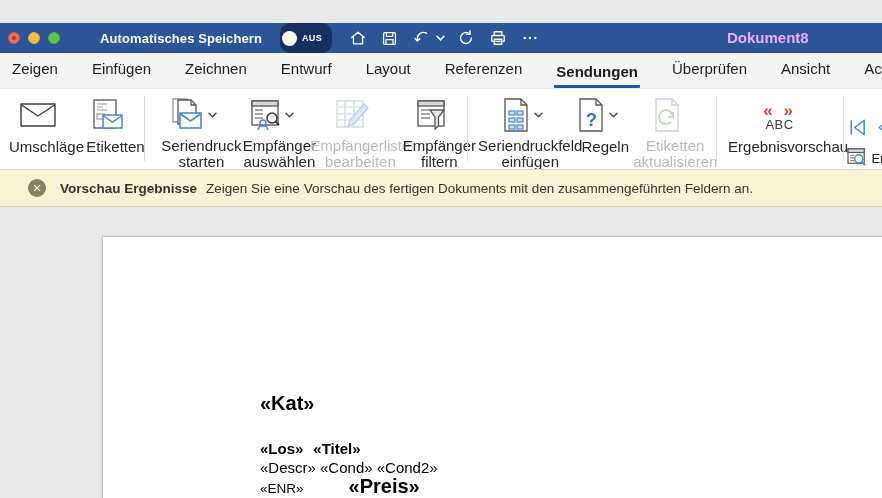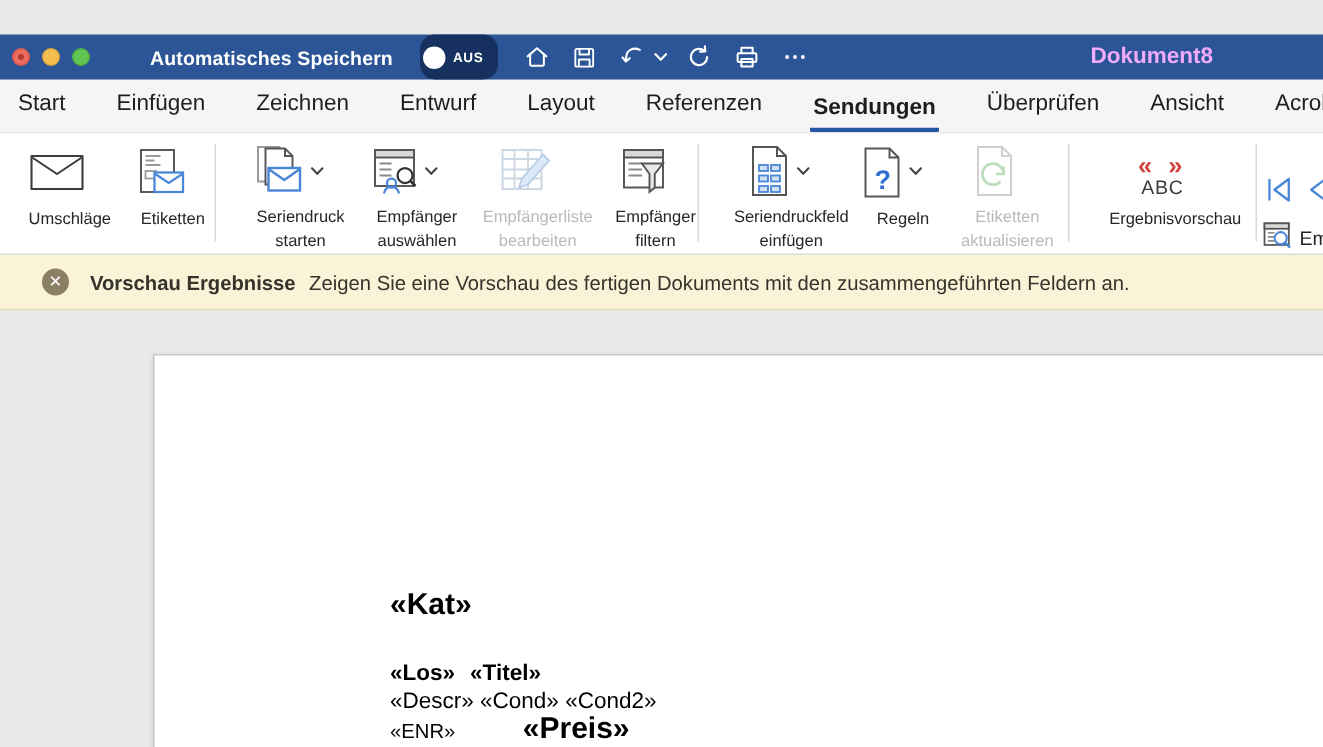--- a/index.html
+++ b/index.html
@@ -27,21 +27,21 @@
 
   
   .tabrow { height:36px; background:#f5f5f6; display:flex; align-items:flex-end; gap:30px; padding:0 0 0 10px; border-bottom:1px solid #e9e9e9; }
   .tab { font-size:15px; color:#1d1d1f; padding:0 2px 8px 2px; cursor:default; border-bottom:3px solid transparent; }
   .tab.active { font-weight:bold; border-bottom:3px solid #2456a4; padding-bottom:5px; border-radius:1px; }
 
   
   .ribbon { position:relative; height:81px; background:#ffffff; border-bottom:1px solid #dcdcdc; display:flex; align-items:stretch; padding:3px 0 0 2px; overflow:hidden; }
   .rbtn { display:flex; flex-direction:column; align-items:center; justify-content:flex-start; padding-top:3px; }
   .rbtn .iconbox { height:44px; display:flex; align-items:center; justify-content:center; gap:3px; }
-  .rbtn .rlabel { font-size:11px; line-height:15.5px; color:#262626; text-align:center;margin-left:17px; }
+  .rbtn .rlabel { font-size:15px; line-height:15.5px; color:#262626; text-align:center;margin-left:17px; }
   .rbtn.disabled .rlabel { color:#b9b9b9; }
   .rsep { width:1px; background:#d9d9d9; margin:4px 4px 8px 4px; }
   .chev { margin-top:-8px; }
   .w72{width:72px}.w66{width:66px}.w88{width:88px}.w68{width:68px}.w94{width:94px}.w64{width:64px}.w100{width:100px}.w50{width:50px}.w90{width:90px}.w118{width:118px}
   .preview-glyph { text-align:center; }
   .preview-glyph .guills { color:#d0453e; font-weight:bold; font-size:17px; letter-spacing:3px; line-height:14px; display:block; }
   .preview-glyph .abc { color:#3c3c3c; font-size:13px; line-height:13px; display:block; letter-spacing:.5px; }
   .navcluster { display:flex; flex-direction:column; justify-content:flex-end; padding-top:6px; width:40px; overflow:hidden; }
   .navrow { display:flex; align-items:center; gap:6px; height:26px; }
   .findrow { display:flex; align-items:center; gap:4px; margin-top:6px; font-size:13px; color:#262626; white-space:nowrap; }
@@ -121,21 +121,21 @@
             <circle cx="5" cy="12" r="1.7"></circle>
             <circle cx="12" cy="12" r="1.7"></circle>
             <circle cx="19" cy="12" r="1.7"></circle>
           </svg>
       </span>
     </div>
     <span class="doc-title">Dokument8</span>
   </div>
 
   <div class="tabrow">
-    <span class="tab">Start</span>
+    <span class="tab">Zeigen</span>
     <span class="tab">Einfügen</span>
     <span class="tab">Zeichnen</span>
     <span class="tab">Entwurf</span>
     <span class="tab">Layout</span>
     <span class="tab">Referenzen</span>
     <span class="tab active">Sendungen</span>
     <span class="tab">Überprüfen</span>
     <span class="tab">Ansicht</span>
     <span class="tab">Acrobat</span>
   </div>

